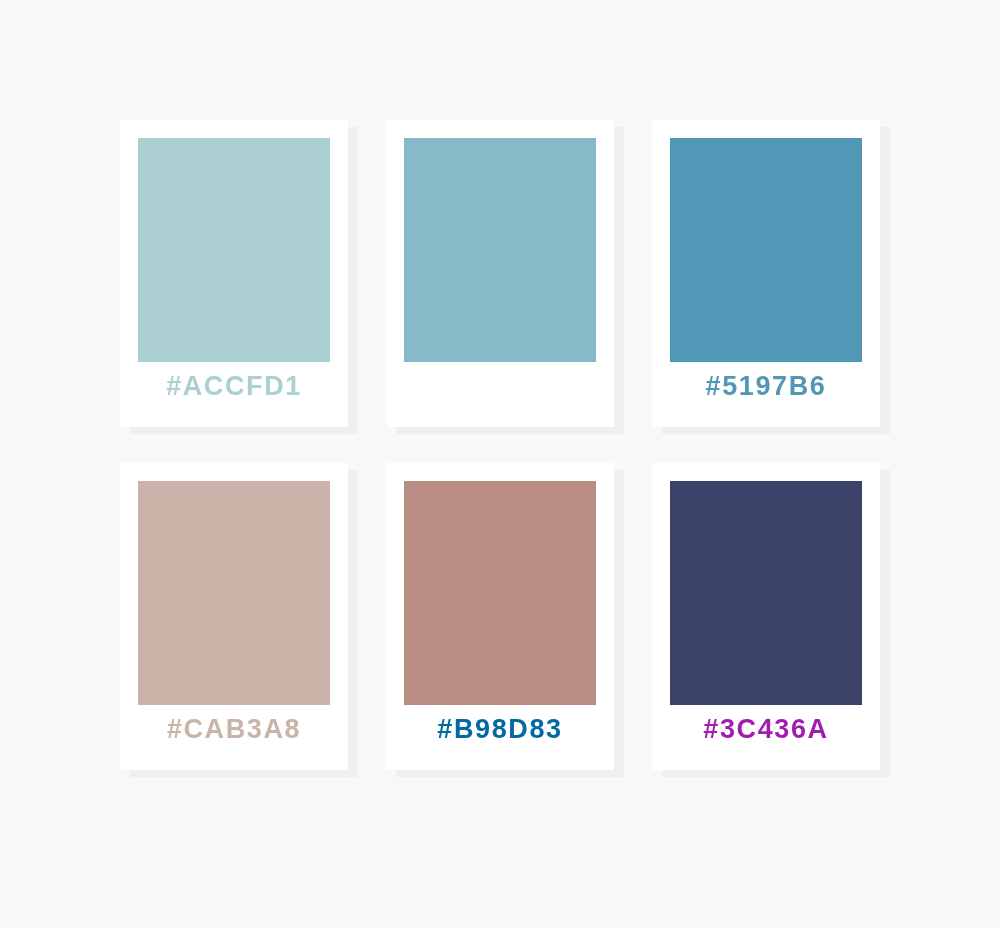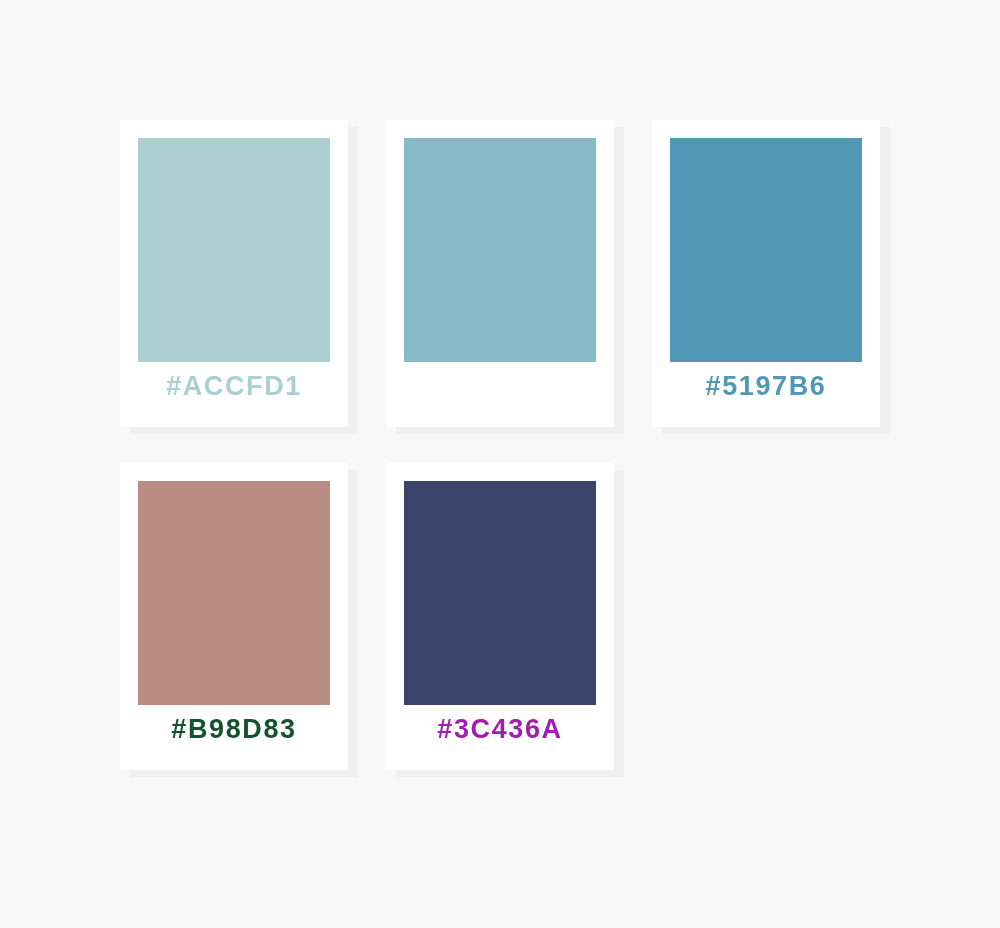--- a/index.html
+++ b/index.html
@@ -106,26 +106,33 @@
     </div>
 
     <div class="swatch-card">
       <div class="card-shadow"></div>
       <div class="card-body">
         <div class="color-chip" style="background-color: rgb(81, 151, 182);"></div>
         <div class="hex-label" style="color: rgb(81, 151, 182);">#5197B6</div>
       </div>
     </div>
 
+    <div class="swatch-card">
+      <div class="card-shadow"></div>
+      <div class="card-body">
+        <div class="color-chip" style="background-color: rgb(202, 179, 168);"></div>
+        <div class="hex-label" style="color: rgb(202, 179, 168);">#CAB3A8</div>
+      </div>
+    </div>
 
     <div class="swatch-card">
       <div class="card-shadow"></div>
       <div class="card-body">
         <div class="color-chip" style="background-color: rgb(185, 141, 131);"></div>
-        <div class="hex-label" style="color: #14532d;">#B98D83</div>
+        <div class="hex-label" style="color: #0369a1;">#B98D83</div>
       </div>
     </div>
 
     <div class="swatch-card">
       <div class="card-shadow"></div>
       <div class="card-body">
         <div class="color-chip" style="background-color: rgb(60, 67, 106);"></div>
         <div class="hex-label" style="color: #a21caf;">#3C436A</div>
       </div>
     </div>

